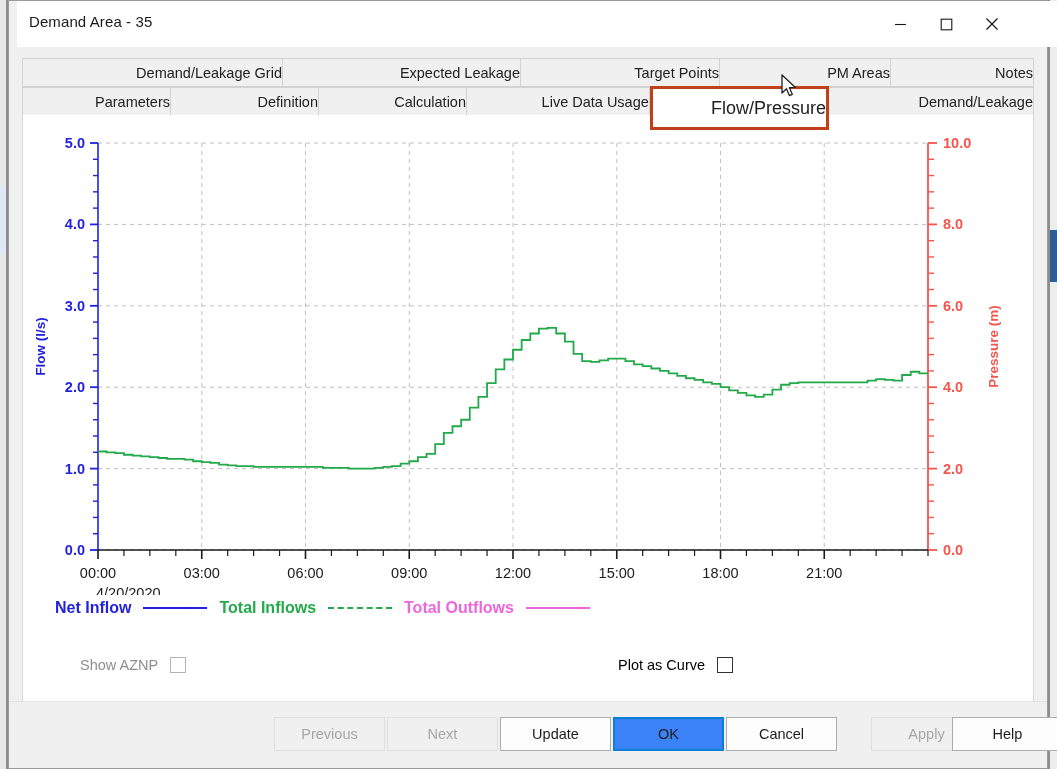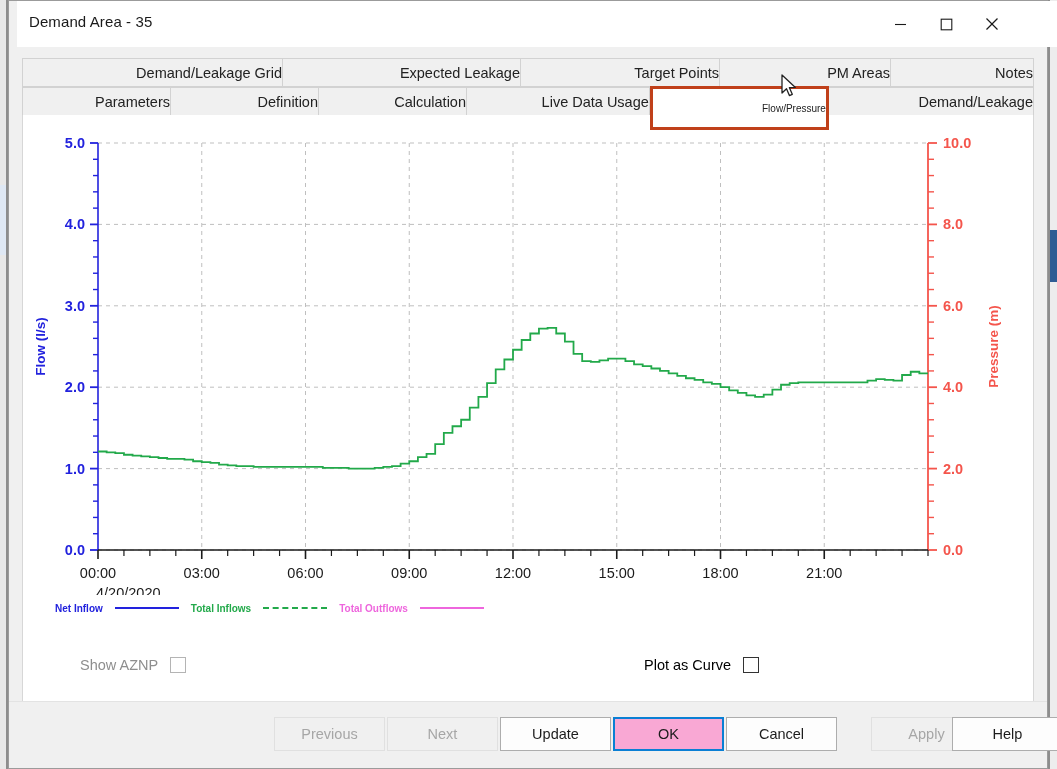--- a/index.html
+++ b/index.html
@@ -41,56 +41,56 @@
   .tabrow.r2{top:29px;}
   .tab{
     background:#f0f0f0;border:1px solid #d2d2d2;border-left:none;
     box-sizing:border-box;display:flex;align-items:center;justify-content:flex-end;
     font-size:14.5px;color:#222;white-space:nowrap;cursor:default;
   }
   .tab:first-child{border-left:1px solid #d2d2d2;}
   .tab.selected{
     background:#ffffff;border:3px solid #c0401a;box-sizing:border-box;
     height:44px;margin-top:-1px;position:relative;z-index:5;
-    font-size:10px;
+    font-size:18px;
   }
   
   #panel{
     position:absolute;left:13px;top:114px;width:1012px;height:588px;
     background:#ffffff;border:1px solid #d7d7d7;border-top:none;box-sizing:border-box;
   }
   #chartwrap{position:absolute;left:0;top:0;width:1012px;height:480px;}
   #chart-svg{display:block;}
 
   
   #legend{position:absolute;left:32px;top:483px;height:20px;display:flex;align-items:center;gap:0;}
-  .lg-label{font-size:10px;font-weight:bold;white-space:nowrap;}
+  .lg-label{font-size:16px;font-weight:bold;white-space:nowrap;}
   .lg-line{width:64px;height:0;margin:0 12px;}
 
   
   #opts{position:absolute;left:0;top:535px;width:1012px;height:40px;}
   .optgrp{position:absolute;display:flex;align-items:center;gap:12px;}
   #opt-aznp{left:57px;top:7px;}
-  #opt-curve{left:621px;top:7px;}
+  #opt-curve{left:595px;top:7px;}
   .opt-label{font-size:14.5px;white-space:nowrap;}
   .opt-label.disabled{color:#8e8e8e;}
   .cbx{width:16px;height:16px;border:1px solid #333;background:#fff;box-sizing:border-box;}
   .cbx.disabled{border-color:#b4b4b4;}
 
   
   #footer{position:absolute;left:0;bottom:0;width:100%;height:67px;background:#f0f0f0;}
   #footer .sep{position:absolute;left:0;top:0;width:100%;height:1px;background:#e3e3e3;}
   .btn{
     position:absolute;top:16px;height:34px;width:111px;
     background:#fdfdfd;border:1px solid #adadad;box-sizing:border-box;
     font-family:"Liberation Sans", sans-serif;font-size:14.5px;color:#1c1c1c;
     display:flex;align-items:center;justify-content:center;cursor:default;
   }
   .btn.disabled{color:#a6a6a6;background:#f0f0f0;border-color:#e0e0e0;}
-  .btn.default{border:2px solid #0a7fd4;background:#f9a8d4;}
+  .btn.default{border:2px solid #0a7fd4;background:#3b82f6;}
   #b-prev{left:265px;} #b-next{left:378px;} #b-update{left:491px;}
   #b-ok{left:604px;} #b-cancel{left:717px;} #b-apply{left:862px;} #b-help{left:943px;}
 
   
   #cursor{position:absolute;left:772px;top:73px;width:20px;height:26px;pointer-events:none;z-index:30;}
 </style>
 </head>
 <body>
 
 <div id="bg-left">

